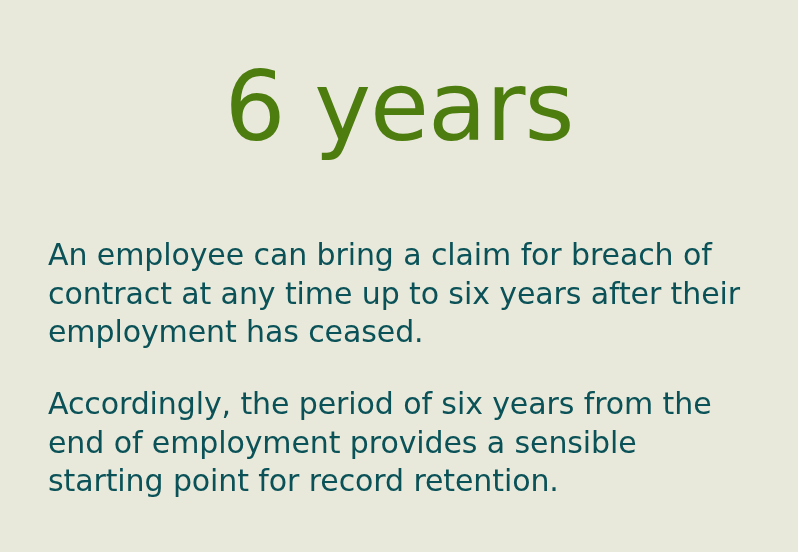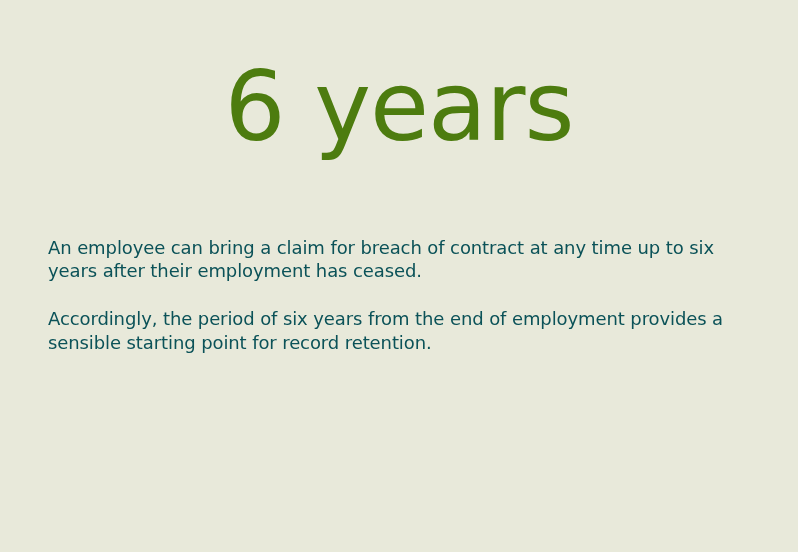--- a/index.html
+++ b/index.html
@@ -34,29 +34,29 @@
     font-family: "DejaVu Sans", sans-serif;
   }
   .body-block {
     position: absolute;
     left: 48px;
     top: 236px;
     width: 700px;
   }
   .para {
     color: #0b5258;
-    font-size: 18px;
+    font-size: 30px;
     line-height: 1.29;
     font-weight: 400;
     letter-spacing: -0.1px;
     margin: 0;
     font-family: "DejaVu Sans", sans-serif;
   }
   .para + .para {
-    margin-top: 25px;
+    margin-top: 33px;
   }
 </style>
 </head>
 <body>
 
 <div class="slide">
 
   <div class="headline">6 years</div>
 
   <div class="body-block">

